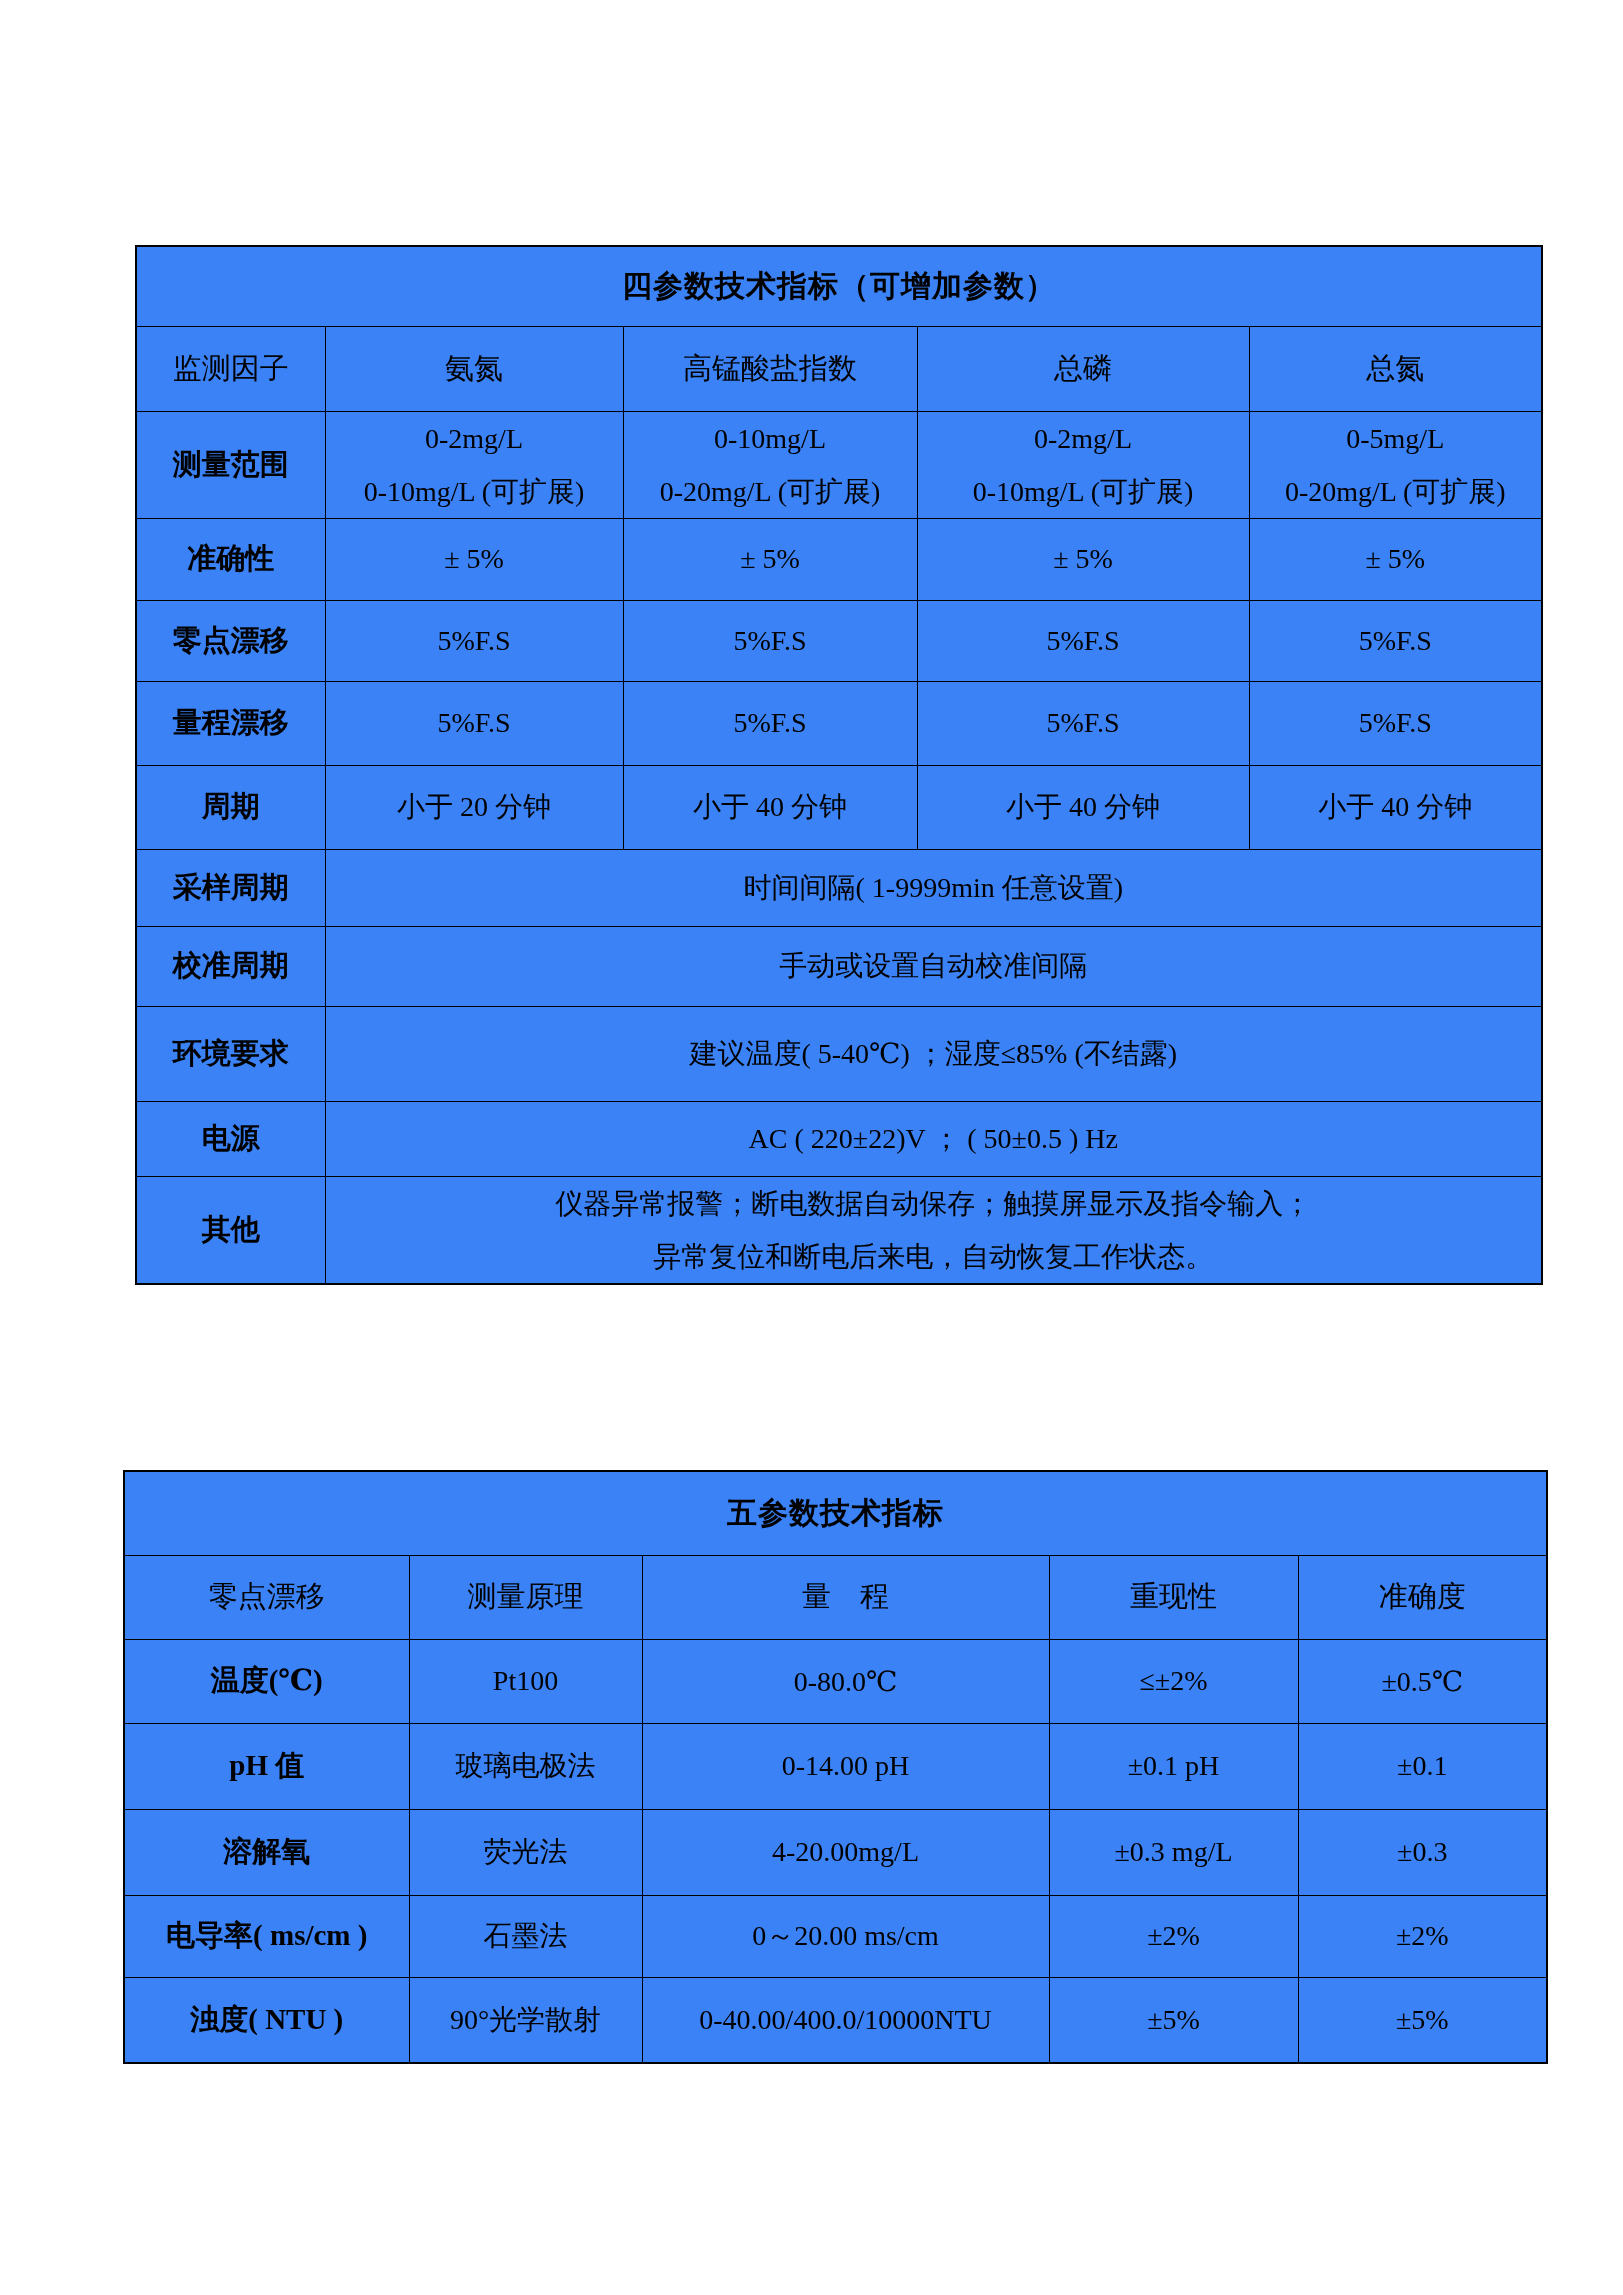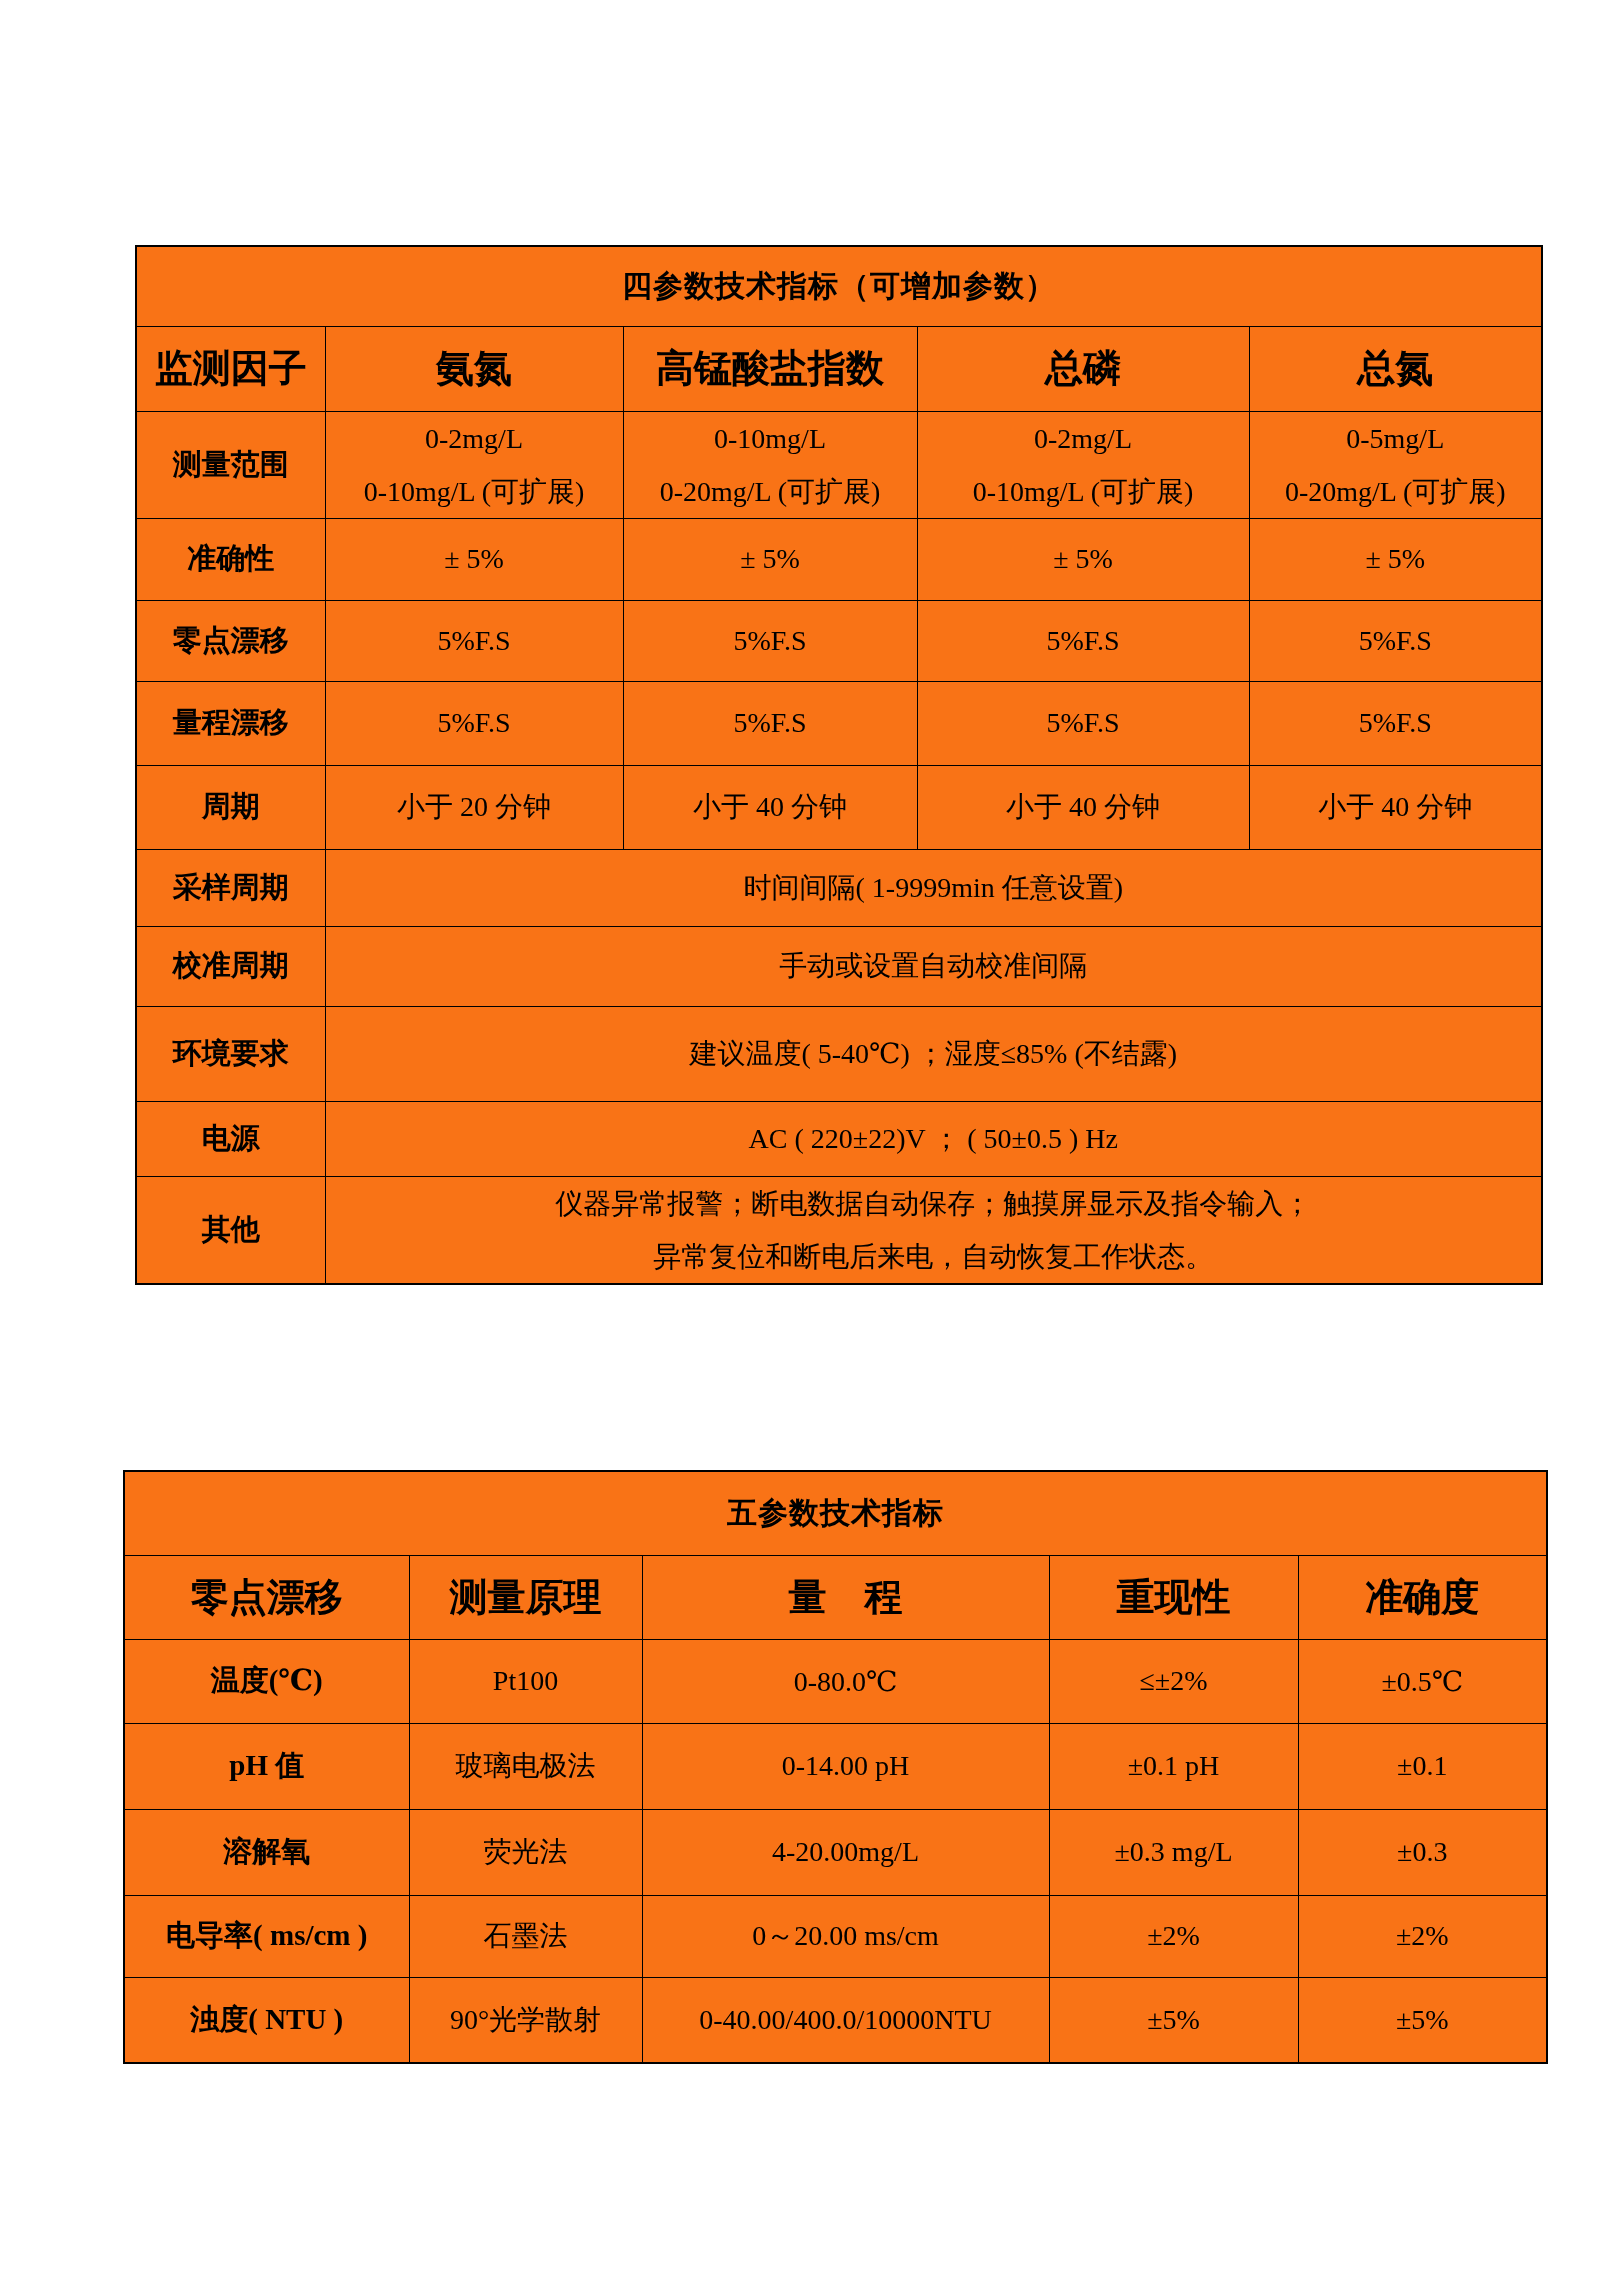--- a/index.html
+++ b/index.html
@@ -1,31 +1,31 @@
 <!DOCTYPE html>
 <html style="font-size:8.2px"><head>
 <meta charset="utf-8">
 <style>
   html,body{margin:0;padding:0;}
   body{
     width:1623px;height:2295px;position:relative;background:#ffffff;
     font-family:"Liberation Serif","DejaVu Serif",serif;color:#000;
   }
-  table{border-collapse:collapse;table-layout:fixed;position:absolute;background:#f97316;}
+  table{border-collapse:collapse;table-layout:fixed;position:absolute;background:#3b82f6;}
   table{border:2px solid #000;}
   td{
     border-left:1px solid #000;border-right:1px solid #000;
     border-top:1.5px solid #000;border-bottom:1.5px solid #000;
     text-align:center;vertical-align:middle;padding:0 5.1px;
     font-size:28px;white-space:pre-line;overflow:hidden;
   }
   .t1{left:135px;top:245px;width:1406px;}
   .t2{left:123px;top:1470px;width:1424px;}
   .title{font-size:30px;font-weight:700;letter-spacing:1px;}
-  .hdr{font-size:38px;font-weight:700;}
+  .hdr{font-size:29px;font-weight:400;}
   .lbl{font-size:29px;font-weight:700;}
   .two-line{line-height:1.9;margin-top:22px;}
 </style>
 </head>
 <body>
 
 <div>
 
   <table class="t1">
     <colgroup>

